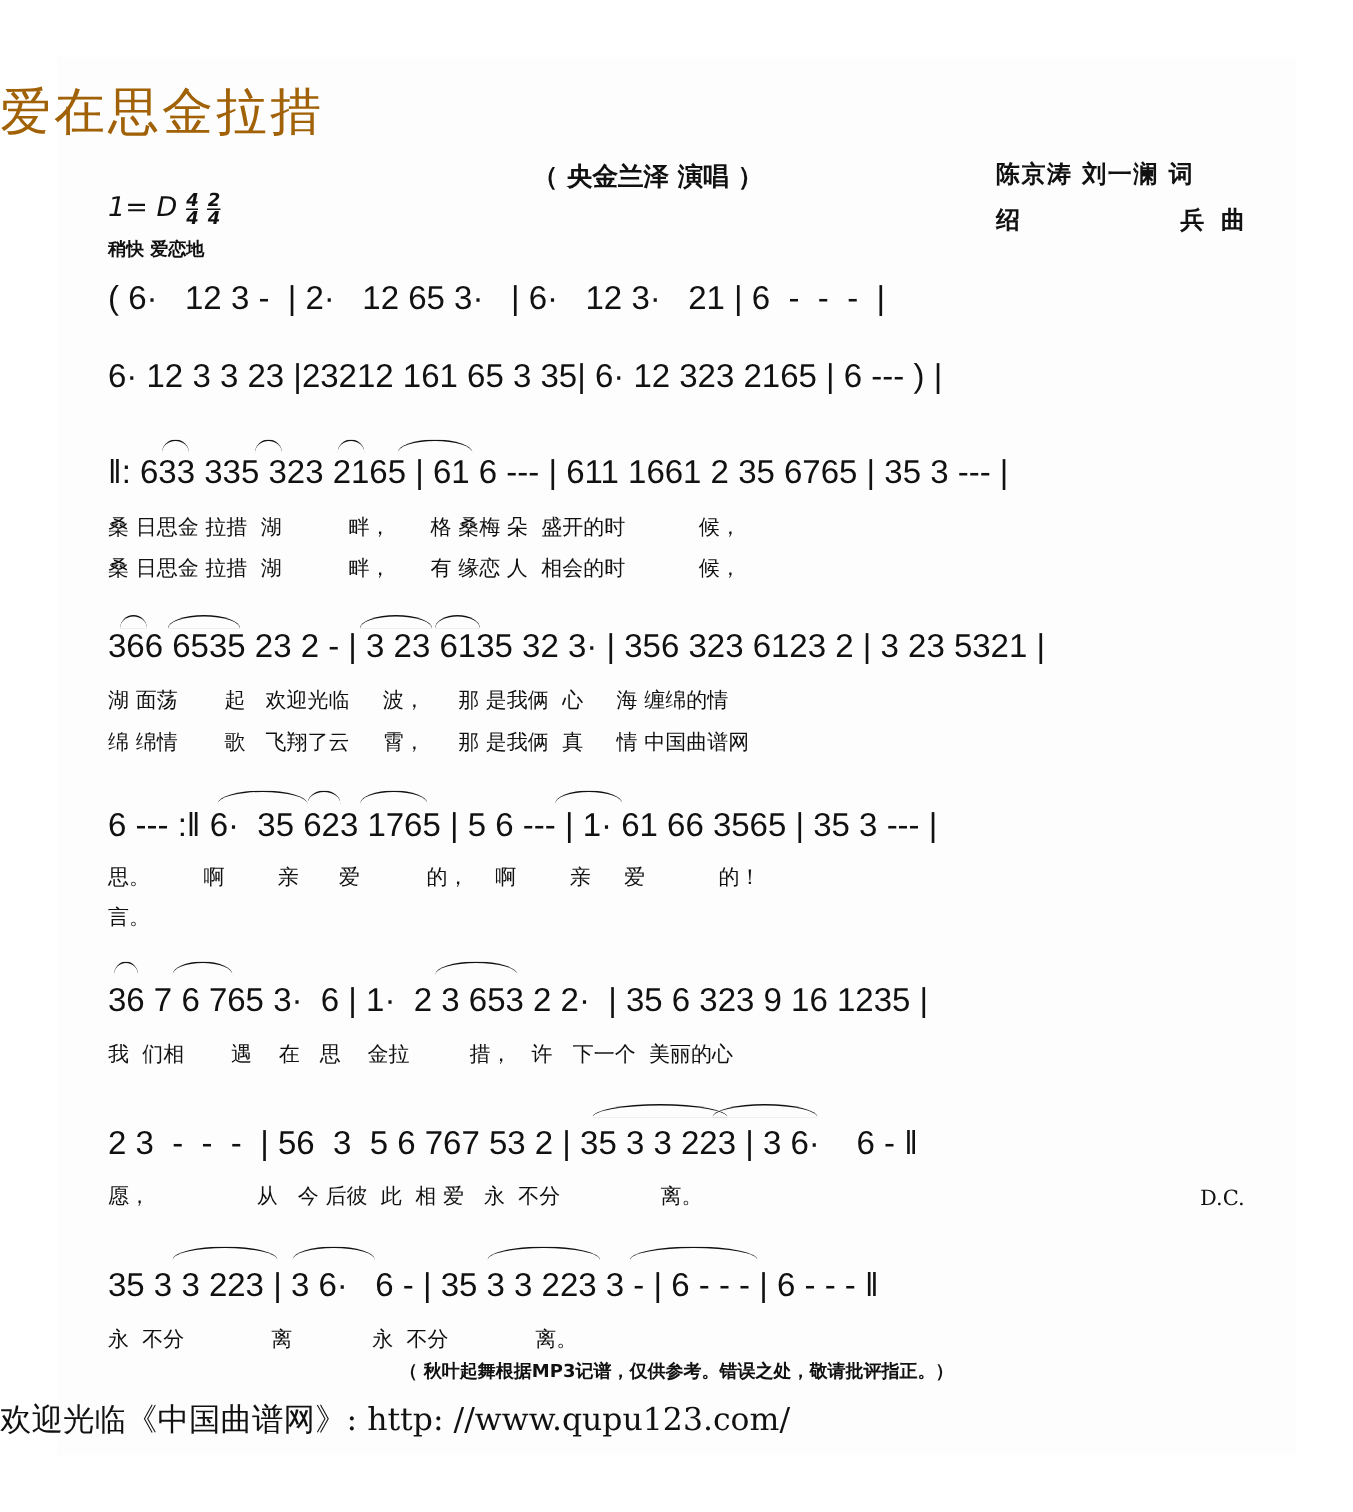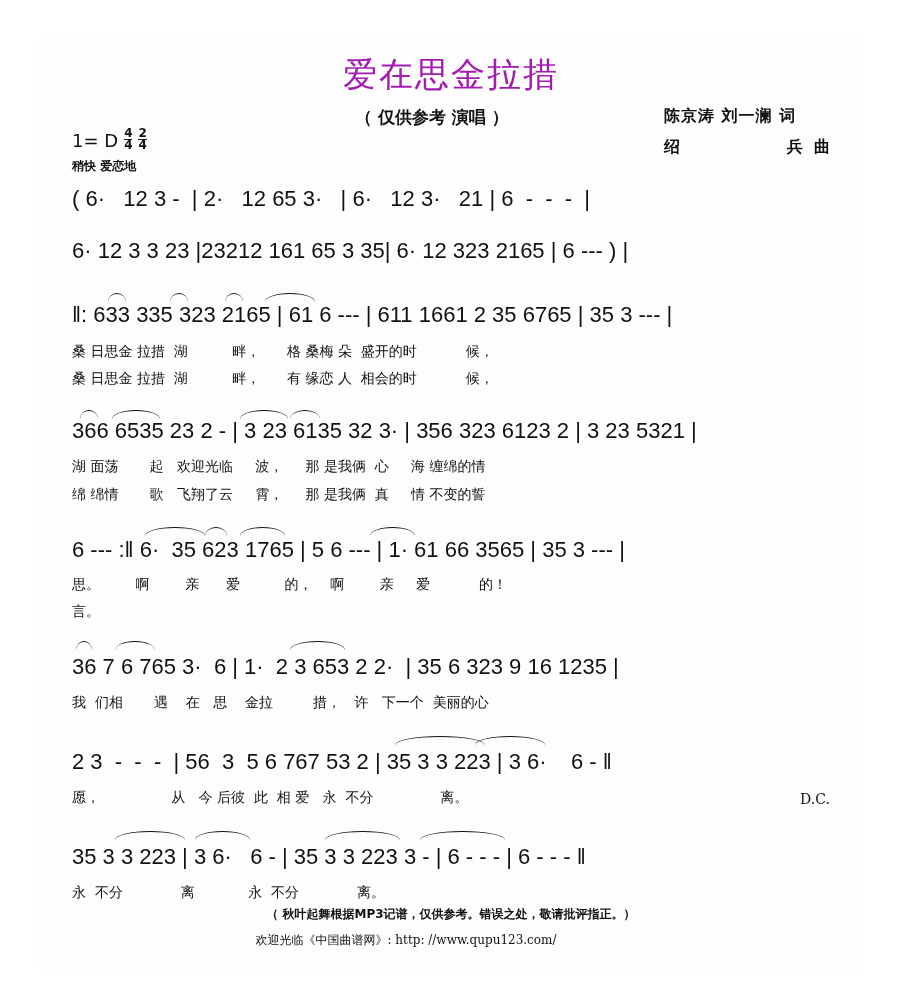--- a/index.html
+++ b/index.html
@@ -1,43 +1,43 @@
 <!DOCTYPE html>
 <html><head>
   <meta charset="utf-8">
   <style>
     html, body { margin: 0; padding: 0; background: #ffffff; }
     body { width: 902px; height: 1008px; position: relative; overflow: hidden;
            font-family: "DejaVu Sans", sans-serif; color: #111; }
     .sheet { position: absolute; left: 38px; top: 38px; width: 826px; height: 932px; background: #fdfdfd; }
-    .title { position: absolute; left: 0; top: 52px; width: 902px; text-align: center;
-             font-size: 34px; color: #a21caf; letter-spacing: 2px; font-family: "DejaVu Sans", sans-serif; }
+    .title { position: absolute; left: 0; top: 52px; width: 902px; text-align: left;
+             font-size: 34px; color: #a16207; letter-spacing: 2px; font-family: "DejaVu Sans", sans-serif; }
     .singer { position: absolute; left: 355px; top: 106px; font-size: 17px; font-weight: bold; }
     .lyricist { position: absolute; left: 664px; top: 106px; font-size: 16px; font-weight: bold; letter-spacing: 1px; }
     .composer { position: absolute; left: 664px; top: 137px; font-size: 16px; font-weight: bold; width: 166px; display:flex; justify-content: space-between; }
-    .key { position: absolute; left: 72px; top: 128px; font-size: 18px; display: flex; align-items: flex-end; gap: 6px; }
+    .key { position: absolute; left: 72px; top: 128px; font-size: 18px; display: flex; align-items: flex-start; gap: 6px; font-style: italic; }
     .frac { display: inline-flex; flex-direction: column; font-size: 12px; line-height: 11px; text-align: center; font-weight: bold; }
     .frac span:first-child { border-bottom: 1.5px solid #111; }
     .tempo { position: absolute; left: 72px; top: 158px; font-size: 12px; font-weight: bold; }
     .row { position: absolute; left: 72px; width: 758px; height: 36px; }
     .notes { position: absolute; left: 0; top: 0; width: 100%; height: 34px; font-size: 22px; font-weight: normal;
              font-family: "Liberation Sans", sans-serif; white-space: pre; display: flex; align-items: center; }
     .lyric { position: absolute; left: 72px; font-size: 14px; white-space: pre; font-family: "DejaVu Sans", sans-serif; }
     .arc { position: absolute; border-top: 1.5px solid #111; border-radius: 50% 50% 0 0 / 100% 100% 0 0; height: 8px; }
     .footnote { position: absolute; left: 0; width: 902px; top: 906px; text-align: center; font-size: 12px; font-weight: bold; }
-    .website { position: absolute; left: 0; width: 812px; top: 932px; text-align: center; font-size: 12px; font-family: "DejaVu Serif", serif; }
+    .website { position: absolute; left: 0; width: 812px; top: 932px; text-align: left; font-size: 21px; font-family: "DejaVu Serif", serif; }
     .dc { position: absolute; left: 800px; top: 791px; font-size: 14px; font-family: "DejaVu Serif", serif; }
   </style>
 </head>
 <body>
 
 <div class="sheet"></div>
 
 <div class="title">爱在思金拉措</div>
-<div class="singer">（ 仅供参考  演唱 ）</div>
+<div class="singer">（ 央金兰泽  演唱 ）</div>
 <div class="lyricist">陈京涛 刘一澜 词</div>
 <div class="composer">
   <span>绍</span>
   <span><span>兵</span>&nbsp;&nbsp;<span>曲</span></span>
 </div>
 
 <div class="key">
   <span>1= D</span>
   <span class="frac">
     <span>4</span>
@@ -69,21 +69,21 @@
 <div class="lyric" style="top:370px">桑 日思金 拉措  湖          畔，      有 缘恋 人  相会的时           候，</div>
 
 <div class="arc" style="left:80px;top:410px;width:18px"></div>
 <div class="arc" style="left:112px;top:410px;width:48px"></div>
 <div class="arc" style="left:240px;top:410px;width:48px"></div>
 <div class="arc" style="left:290px;top:410px;width:30px"></div>
 <div class="row" style="top:414px">
   <div class="notes">366 6535 23 2 - | 3 23 6135 32 3· | 356 323 6123 2 | 3 23 5321 |</div>
 </div>
 <div class="lyric" style="top:458px">湖 面荡       起   欢迎光临     波，     那 是我俩  心     海 缠绵的情</div>
-<div class="lyric" style="top:486px">绵 绵情       歌   飞翔了云     霄，     那 是我俩  真     情 不变的誓</div>
+<div class="lyric" style="top:486px">绵 绵情       歌   飞翔了云     霄，     那 是我俩  真     情 中国曲谱网</div>
 
 <div class="arc" style="left:145px;top:527px;width:60px"></div>
 <div class="arc" style="left:205px;top:527px;width:22px"></div>
 <div class="arc" style="left:240px;top:527px;width:45px"></div>
 <div class="arc" style="left:370px;top:527px;width:45px"></div>
 <div class="row" style="top:533px">
   <div class="notes">6 --- :‖ 6·  35 623 1765 | 5 6 --- | 1· 61 66 3565 | 35 3 --- |</div>
 </div>
 <div class="lyric" style="top:576px">思。        啊        亲      爱          的，    啊        亲     爱           的！</div>
 <div class="lyric" style="top:603px">言。</div>

